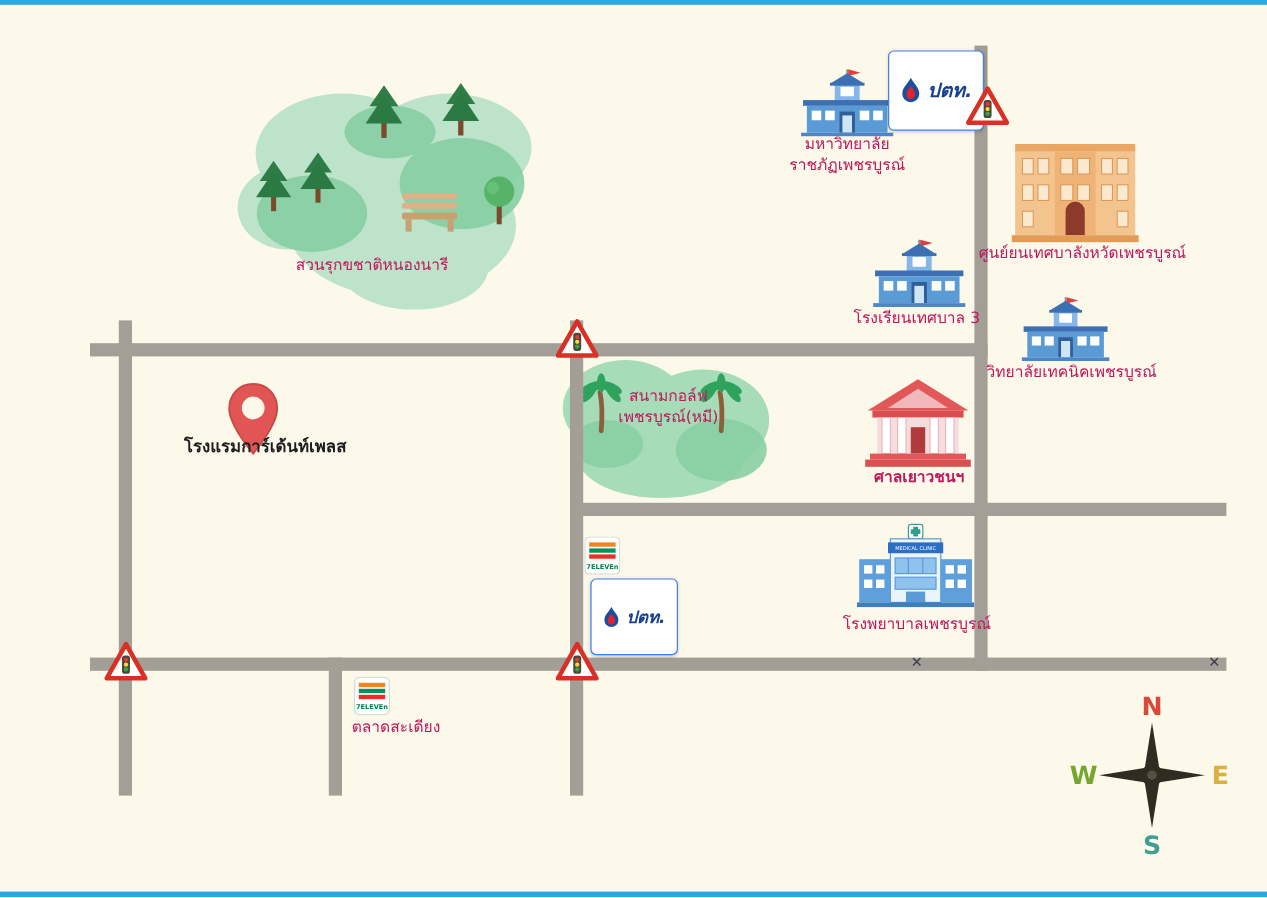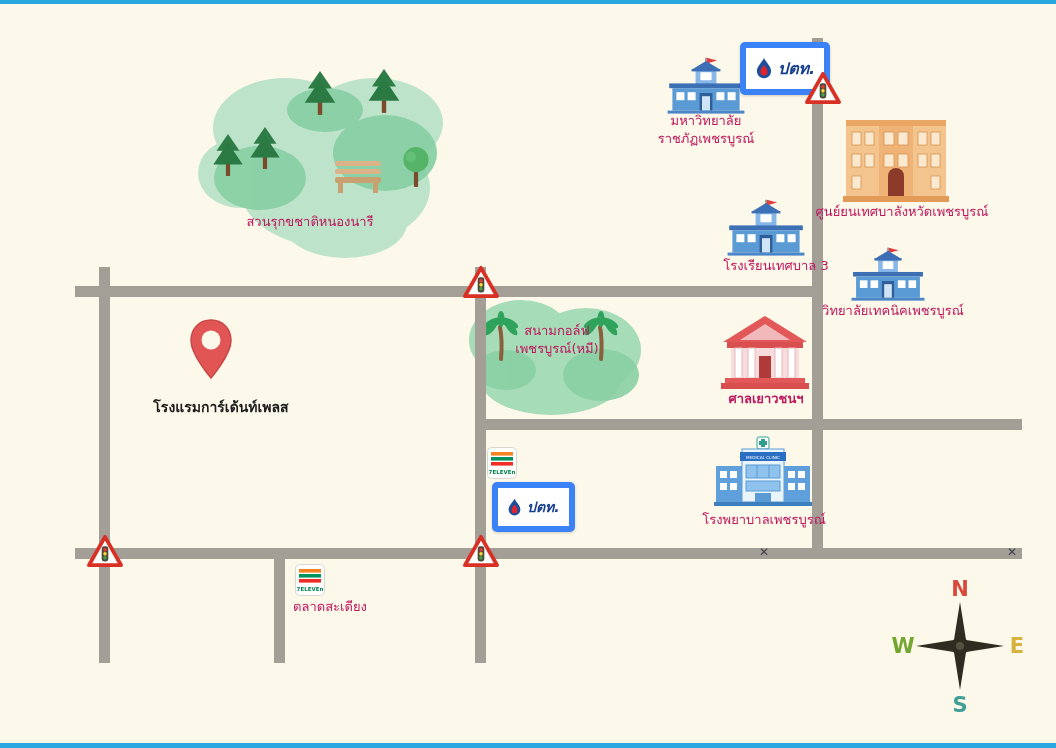--- a/index.html
+++ b/index.html
@@ -13,21 +13,21 @@
   .road.v { width:11px; }
   .blob { position:absolute; z-index:1; }
   .marker { position:absolute; z-index:5; }
   .sign { position:absolute; z-index:6; }
   .map-label { position:absolute; z-index:7; font-size:13px; color:#be185d; text-align:center;
                line-height:1.4; transform:translateX(-50%); white-space:nowrap; }
   .map-label span { display:block; }
   .map-label.bold { font-weight:bold; font-size:14px; color:#1d1d1d; }
   .x-marker { position:absolute; z-index:6; font-size:12px; color:#3c3c50; transform:translateX(-50%); }
   .ptt-box { position:absolute; z-index:6; display:flex; align-items:center; gap:5px;
-             background:#ffffff; border:6px solid #3b82f6; border-radius:5px; padding:8px 9px;
+             background:#ffffff; border:1px solid #3b82f6; border-radius:5px; padding:20px 9px;
              box-shadow:0 1px 3px rgba(0,0,0,0.18); }
   .ptt-text { font-style:italic; font-weight:bold; color:#173F8F; font-size:16px; }
   .ptt-box.small .ptt-text { font-size:14px; }
   .ptt-flame { width:18px; height:23px; }
   .ptt-box.small .ptt-flame { width:15px; height:19px; }
   svg text { font-family:"DejaVu Sans","Liberation Sans",sans-serif; }
   .compass-letter { font-weight:bold; }
   .defs-holder { position:absolute; width:0; height:0; overflow:hidden; }
 </style>
 </head>
@@ -201,21 +201,21 @@
         <rect x="55" y="44" width="10" height="13"></rect>
     </g>
     <path d="M45 66 a8 8 0 0 1 16 0 v20 h-16 z" fill="#8C3B2A"></path>
     <rect x="0" y="86" width="106" height="6" fill="#E39C58"></rect>
   </svg>
   <div class="map-label" style="left:902px; top:203px;">ศูนย์ยนเทศบาลังหวัดเพชรบูรณ์</div>
 
   <svg class="marker" style="left:726px; top:198px;" width="80" height="58" viewBox="0 0 100 72">
       <use href="#sym-school"></use>
     </svg>
-  <div class="map-label" style="left:764px; top:257px;margin-left:12px;">โรงเรียนเทศบาล 3</div>
+  <div class="map-label" style="left:764px; top:257px;">โรงเรียนเทศบาล 3</div>
 
   <svg class="marker" style="left:850px; top:246px;" width="76" height="55" viewBox="0 0 100 72">
       <use href="#sym-school"></use>
     </svg>
   <div class="map-label" style="left:893px; top:302px;">วิทยาลัยเทคนิคเพชรบูรณ์</div>
 
   <svg class="marker" style="left:720px; top:314px;" width="90" height="76" viewBox="0 0 90 76">
     <polygon points="45,2 87,28 3,28" fill="#E25757"></polygon>
     <polygon points="45,10 70,26 20,26" fill="#F2B9BC"></polygon>
     <rect x="7" y="28" width="76" height="6" fill="#D94F4F"></rect>
@@ -229,21 +229,21 @@
     <rect x="39" y="42" width="12" height="22" fill="#B03A3A"></rect>
     <rect x="5" y="64" width="80" height="5" fill="#E25757"></rect>
     <rect x="1" y="69" width="88" height="6" fill="#D94F4F"></rect>
   </svg>
   <div class="map-label" style="left:766px; top:390px;font-weight:bold;">ศาลเยาวชนฯ</div>
 
   <svg class="marker" style="left:188px; top:318px;" width="46" height="62" viewBox="0 0 46 62">
     <path d="M23 2 C11 2 3 11 3 22.5 C3 37 23 60 23 60 C23 60 43 37 43 22.5 C43 11 35 2 23 2 Z" fill="#E15555" stroke="#C84848" stroke-width="1.5"></path>
     <circle cx="23" cy="22" r="9.5" fill="#FCF8EA"></circle>
   </svg>
-  <div class="map-label bold" style="left:221px; top:398px;">โรงแรมการ์เด้นท์เพลส</div>
+  <div class="map-label bold" style="left:221px; top:364px;">โรงแรมการ์เด้นท์เพลส</div>
 
   <svg class="marker" style="left:487px; top:447px;" width="30" height="32" viewBox="0 0 30 32">
       <use href="#sym-seven"></use>
     </svg>
 
   <div class="ptt-box small" style="left:492px; top:482px;">
     <svg class="ptt-flame" viewBox="0 0 20 26">
       <path d="M10 1 C13 7 18 10 18 16 A8 8 0 1 1 2 16 C2 10 7 7 10 1 Z" fill="#1B4F9C"></path>
       <path d="M10 9 C12 12 14 13 14 17 A4 4 0 1 1 6 17 C6 13 8 12 10 9 Z" fill="#E0232E"></path>
     </svg>

